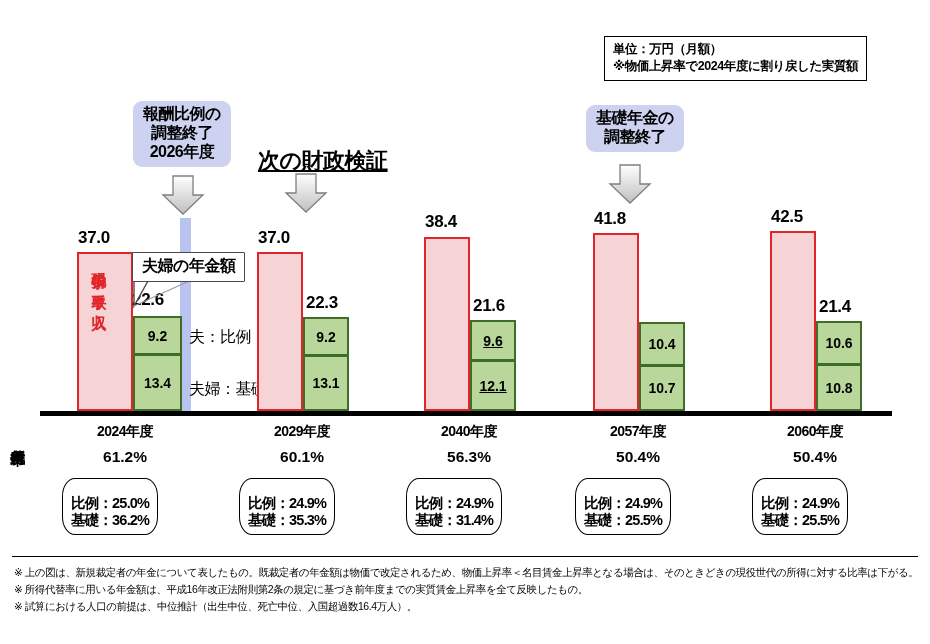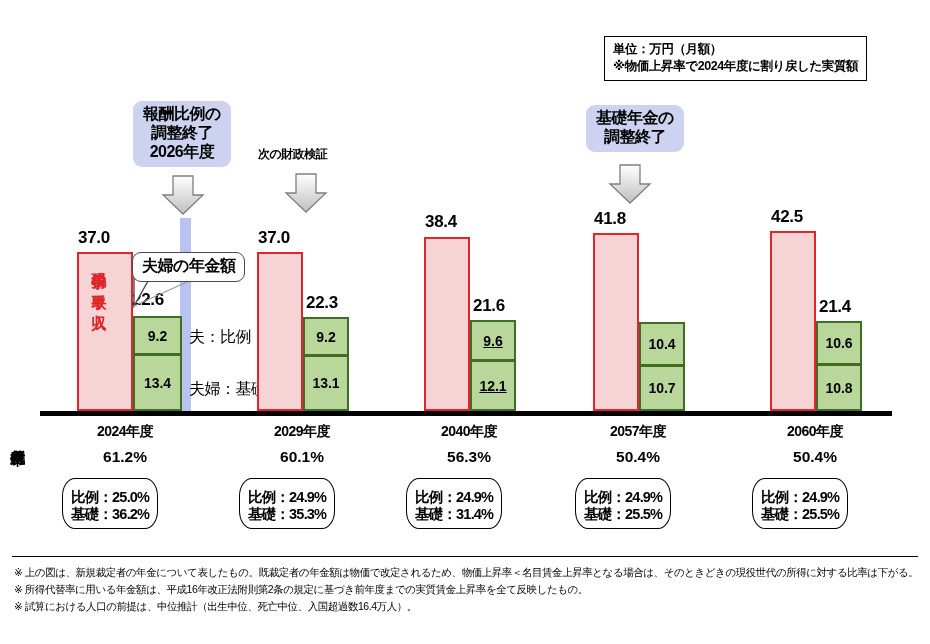--- a/index.html
+++ b/index.html
@@ -15,21 +15,21 @@
   .title-main{font-size:24px;font-weight:bold;letter-spacing:-0.5px;border-bottom:2.5px solid #000;padding-bottom:1px;}
   .title-sub{font-size:15px;font-weight:bold;letter-spacing:-0.5px;}
 
   
   .unit-box{position:absolute;left:604px;top:36px;border:1.5px solid #000;background:#fff;padding:4px 8px 5px 8px;line-height:1.35;}
   .unit-box div{font-size:12.5px;font-weight:bold;letter-spacing:-0.4px;white-space:nowrap;}
 
   
   .callout{position:absolute;background:#ccd2f0;border-radius:9px;text-align:center;line-height:1.18;padding:4px 10px 5px 10px;}
   .callout span{display:block;font-size:16px;font-weight:bold;letter-spacing:-0.5px;white-space:nowrap;}
-  .plain-label{position:absolute;font-size:12px;font-weight:bold;letter-spacing:-0.5px;white-space:nowrap;}
+  .plain-label{position:absolute;font-size:22px;font-weight:bold;letter-spacing:-0.5px;white-space:nowrap;text-decoration:underline;}
 
   .arrow{position:absolute;width:46px;height:42px;}
 
   
   .blue-band{position:absolute;background:#b8c4ef;}
 
   
   .baseline{position:absolute;left:40px;top:411px;width:852px;height:5px;background:#000;}
   .bar-pink{position:absolute;bottom:0;background:#f6d4d6;border:2.2px solid #e0262a;box-sizing:border-box;}
   .bar-stack{position:absolute;bottom:0;box-sizing:border-box;}
@@ -38,27 +38,27 @@
        font-size:14px;font-weight:bold;color:#000;}
   .seg.lower{border-top:1.6px solid #3f6d25;}
   .toplabel{position:absolute;font-size:17px;font-weight:bold;white-space:nowrap;letter-spacing:-0.3px;}
 
   .vlabel{position:absolute;font-size:15px;font-weight:bold;color:#e0262a;letter-spacing:1px;
           writing-mode:vertical-rl;text-orientation:upright;line-height:1.0;}
 
   .legend{position:absolute;font-size:16px;font-weight:normal;letter-spacing:-0.5px;white-space:nowrap;}
 
   
-  .bubble{position:absolute;background:#fff;border:1.6px solid #4a4a4a;border-radius:9px;
+  .bubble{position:absolute;background:#fff;border:1.6px solid #4a4a4a;border-radius:1px;
           padding:3px 9px 4px 9px;font-size:16px;font-weight:bold;letter-spacing:-0.5px;white-space:nowrap;z-index:6;}
 
   
   .xlabel{position:absolute;text-align:center;font-size:14px;font-weight:bold;letter-spacing:-0.5px;white-space:nowrap;}
   .xrate{position:absolute;text-align:center;font-size:15.5px;font-weight:bold;white-space:nowrap;}
-  .ratebox{position:absolute;border:1.7px solid #000;border-radius:13px/18px;padding:10px 8px 4px 8px;
+  .ratebox{position:absolute;border:1.7px solid #000;border-radius:13px/18px;padding:16px 8px 4px 8px;
            line-height:1.2;background:#fff;}
   .ratebox div{font-size:14.5px;font-weight:bold;letter-spacing:-0.8px;white-space:nowrap;}
 
   .side-vlabel{position:absolute;left:10px;top:438px;font-size:15px;font-weight:bold;
                writing-mode:vertical-rl;text-orientation:upright;letter-spacing:0px;line-height:1.05;}
 
   
   .foot-rule{position:absolute;left:12px;top:556px;width:906px;height:1.4px;background:#000;}
   .footnotes{position:absolute;left:14px;top:564px;width:906px;}
   .footnotes div{font-size:10.5px;letter-spacing:-0.45px;line-height:1.62;white-space:nowrap;}

